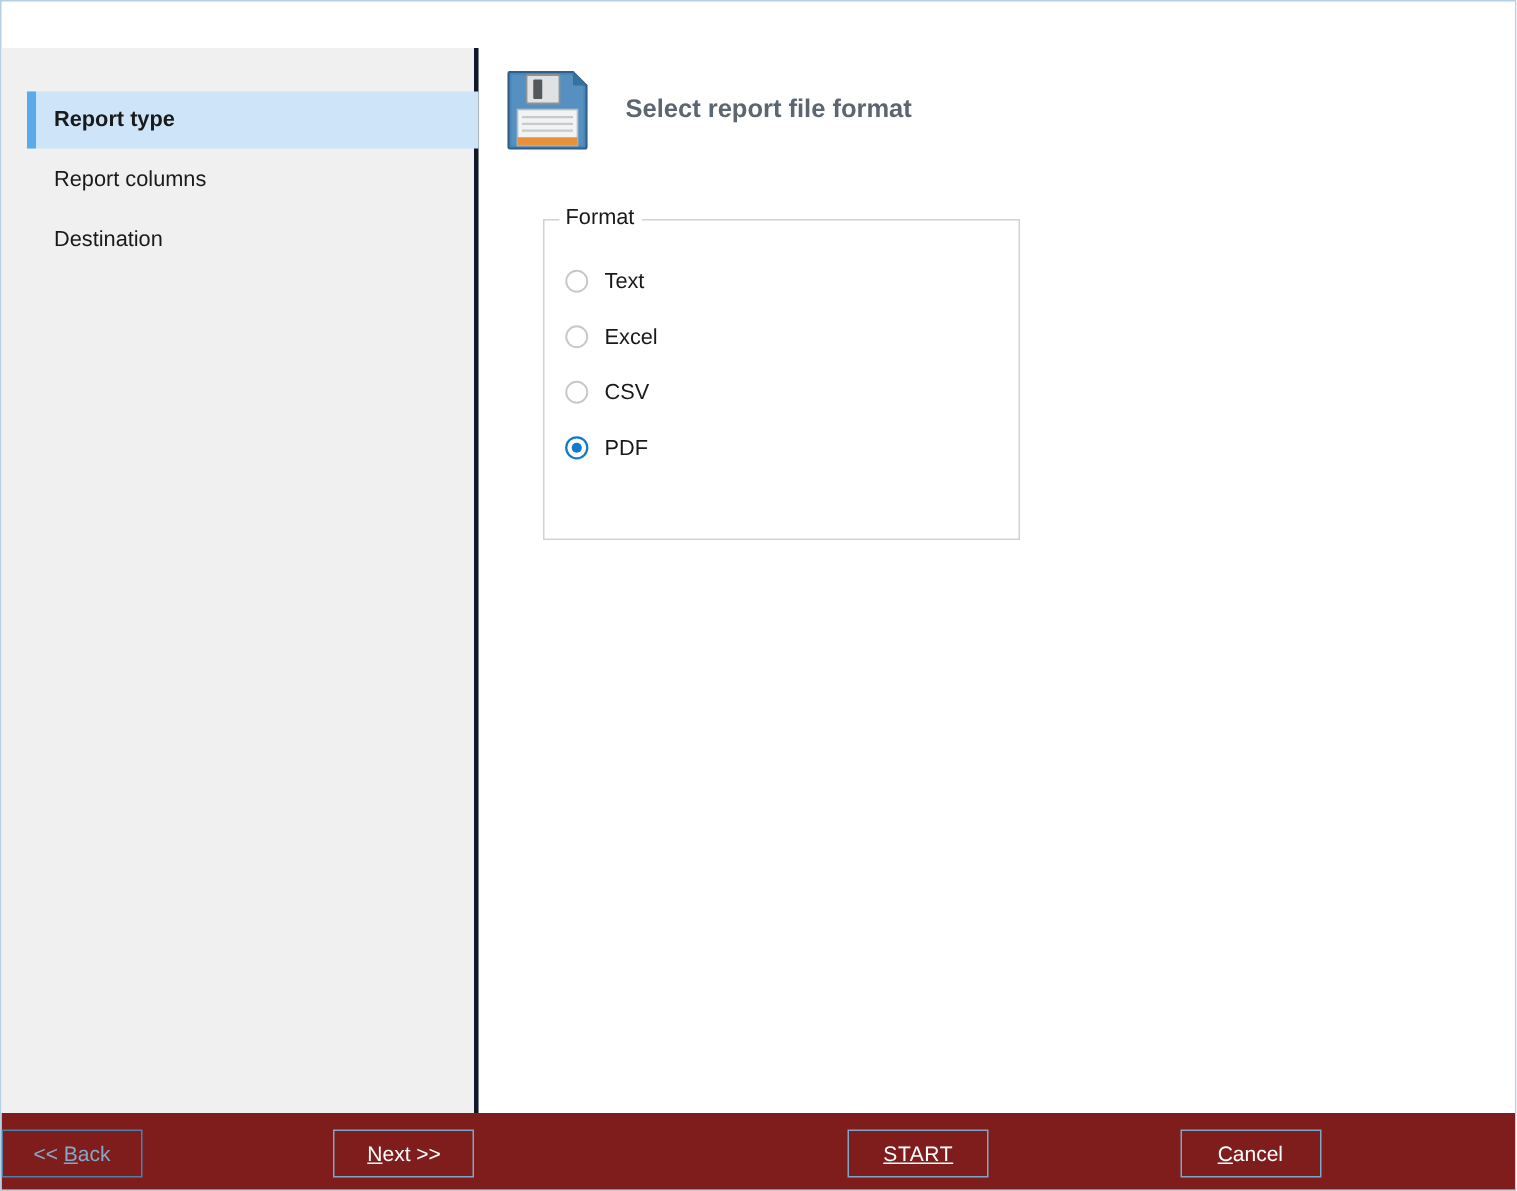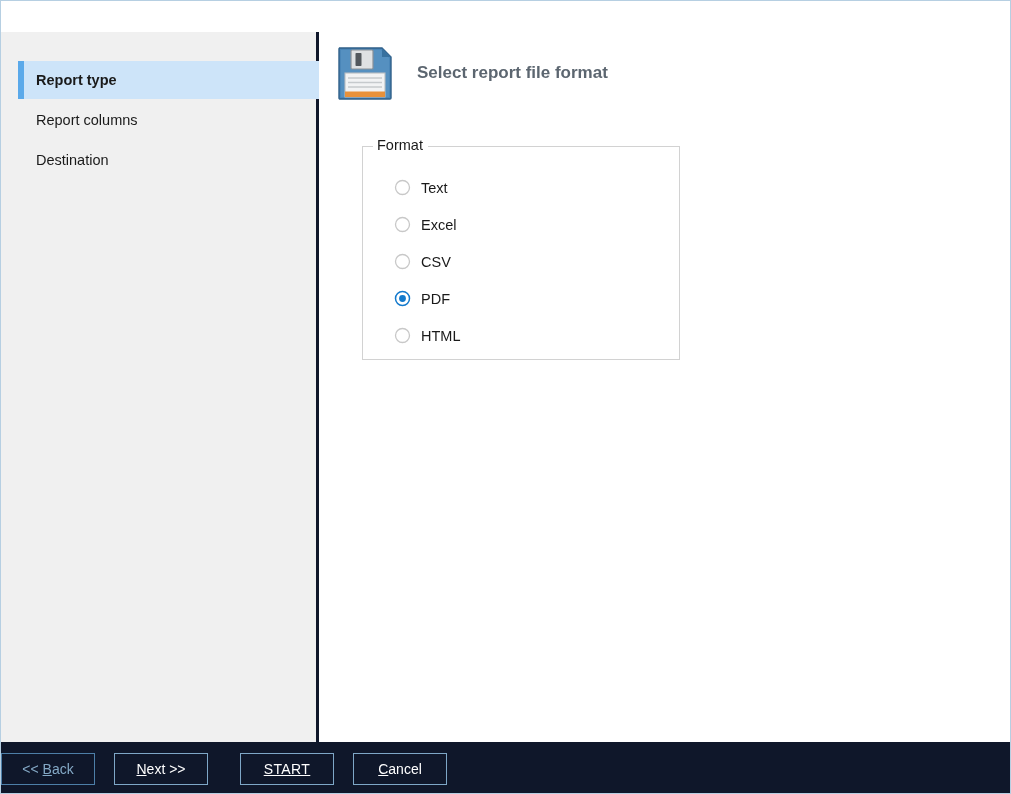--- a/index.html
+++ b/index.html
@@ -156,21 +156,21 @@
     left: 10px;
     top: -10px;
     background: #ffffff;
     padding: 0 5px 0 4px;
     font-size: 14.5px;
     color: #1a1a1a;
     white-space: nowrap;
   }
   .radio-list {
     position: absolute;
-    left: 31px;
+    left: 13px;
     top: 22px;
     width: 280px;
   }
   .radio-row {
     display: flex;
     align-items: center;
     height: 37px;
     cursor: pointer;
   }
   .radio-mark {
@@ -186,24 +186,24 @@
     white-space: nowrap;
   }
 
   
   .footer {
     position: absolute;
     left: 0;
     top: 741px;
     width: 1011px;
     height: 53px;
-    background: #0f172a;
-    display: flex;
-    align-items: center;
-    justify-content: flex-start;
+    background: #7f1d1d;
+    display: flex;
+    align-items: center;
+    justify-content: space-between;
   }
   .btn {
     height: 32px;
     min-width: 94px;
     box-sizing: border-box;
     border: 1px solid #7ea7c7;
     background: transparent;
     color: #ffffff;
     font-family: "Liberation Sans", sans-serif;
     font-size: 14px;
@@ -312,26 +312,20 @@
           </div>
 
           <div class="radio-row">
             <svg class="radio-mark" viewBox="0 0 17 17">
               <circle cx="8.5" cy="8.5" r="7" fill="#ffffff" stroke="#1279cc" stroke-width="1.5"></circle>
               <circle cx="8.5" cy="8.5" r="3.4" fill="#1279cc"></circle>
             </svg>
             <div class="radio-label">PDF</div>
           </div>
 
-          <div class="radio-row">
-            <svg class="radio-mark" viewBox="0 0 17 17">
-              <circle cx="8.5" cy="8.5" r="7" fill="#ffffff" stroke="#c8c8c8" stroke-width="1.3"></circle>
-            </svg>
-            <div class="radio-label">HTML</div>
-          </div>
 
         </div>
       </div>
 
     </div>
   </div>
 
   <div class="footer">
     <div class="btn disabled">
       <span>&lt;&lt; <span class="mnem">B</span>ack</span>

